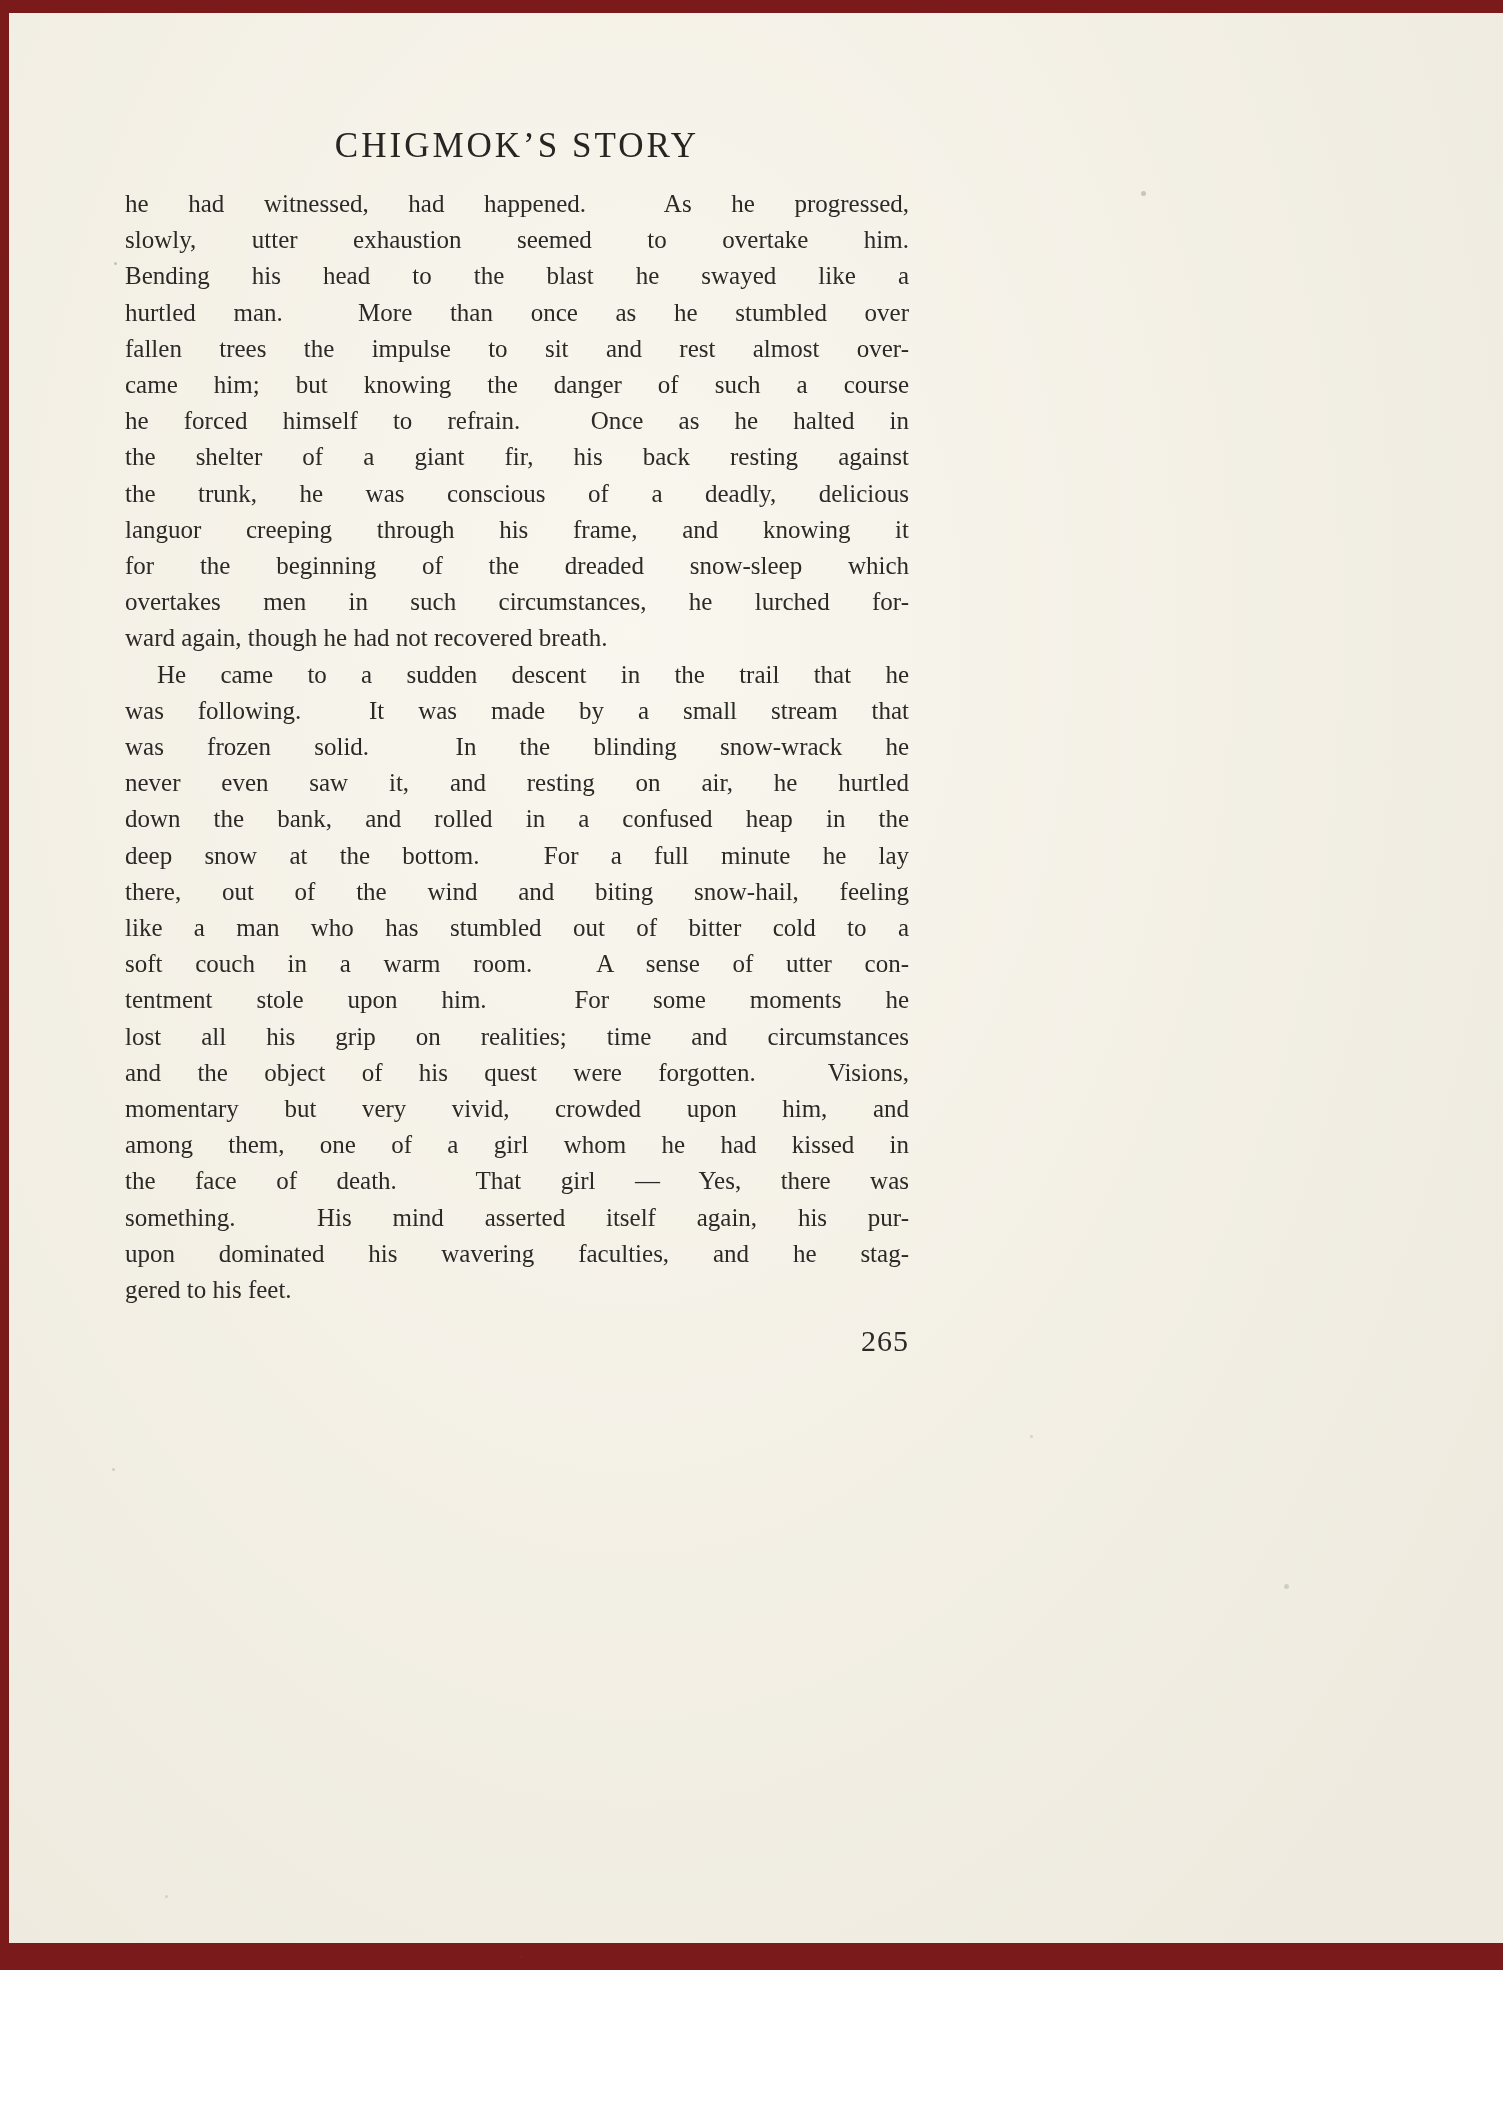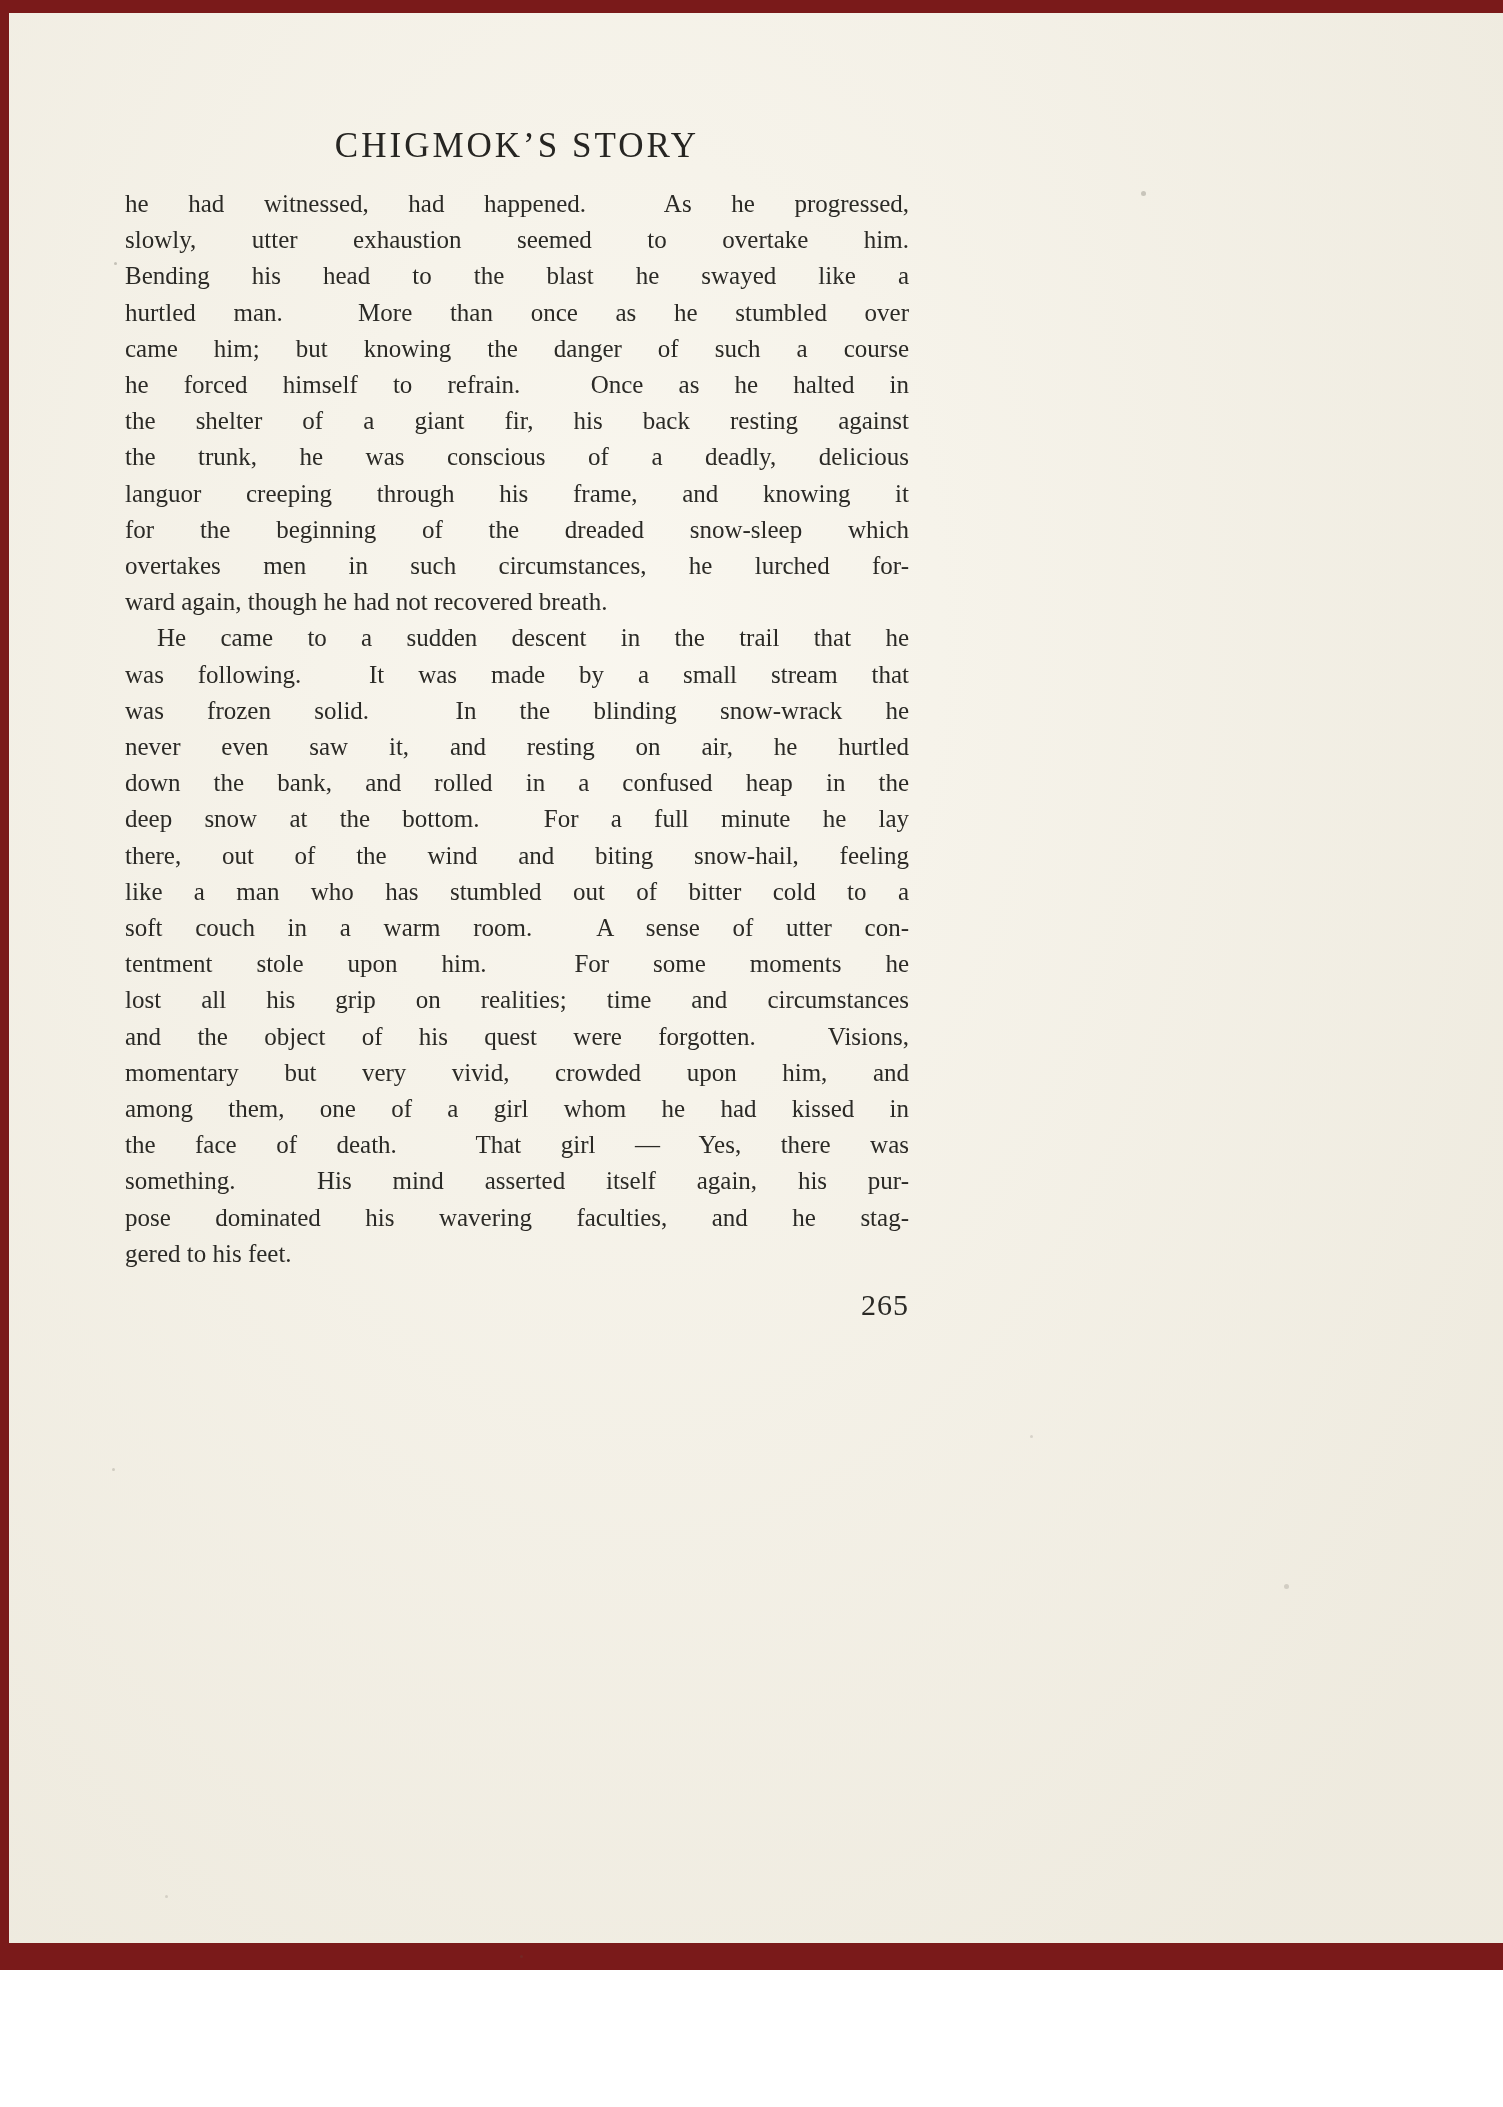--- a/index.html
+++ b/index.html
@@ -95,20 +95,21 @@
   <div class="specks"></div>
 
   <div class="content">
     <h1 class="title">CHIGMOK’S STORY</h1>
 
     <div class="body-text">
         <div class="line">he had witnessed, had happened.  As he progressed,</div>
         <div class="line">slowly, utter exhaustion seemed to overtake him.</div>
         <div class="line">Bending his head to the blast he swayed like a</div>
         <div class="line">hurtled man.  More than once as he stumbled over</div>
+        <div class="line">fallen trees the impulse to sit and rest almost over-</div>
         <div class="line">came him; but knowing the danger of such a course</div>
         <div class="line">he forced himself to refrain.  Once as he halted in</div>
         <div class="line">the shelter of a giant fir, his back resting against</div>
         <div class="line">the trunk, he was conscious of a deadly, delicious</div>
         <div class="line">languor creeping through his frame, and knowing it</div>
         <div class="line">for the beginning of the dreaded snow-sleep which</div>
         <div class="line">overtakes men in such circumstances, he lurched for-</div>
         <div class="line last">ward again, though he had not recovered breath.</div>
         <div class="line indent">He came to a sudden descent in the trail that he</div>
         <div class="line">was following.  It was made by a small stream that</div>
@@ -119,19 +120,19 @@
         <div class="line">there, out of the wind and biting snow-hail, feeling</div>
         <div class="line">like a man who has stumbled out of bitter cold to a</div>
         <div class="line">soft couch in a warm room.  A sense of utter con-</div>
         <div class="line">tentment stole upon him.  For some moments he</div>
         <div class="line">lost all his grip on realities; time and circumstances</div>
         <div class="line">and the object of his quest were forgotten.  Visions,</div>
         <div class="line">momentary but very vivid, crowded upon him, and</div>
         <div class="line">among them, one of a girl whom he had kissed in</div>
         <div class="line">the face of death.  That girl — Yes, there was</div>
         <div class="line">something.  His mind asserted itself again, his pur-</div>
-        <div class="line">pose dominated his wavering faculties, and he stag-</div>
+        <div class="line">upon dominated his wavering faculties, and he stag-</div>
         <div class="line last">gered to his feet.</div>
       </div>
 
     <div class="page-number">265</div>
   </div>
 </div>
 
 </body></html>

